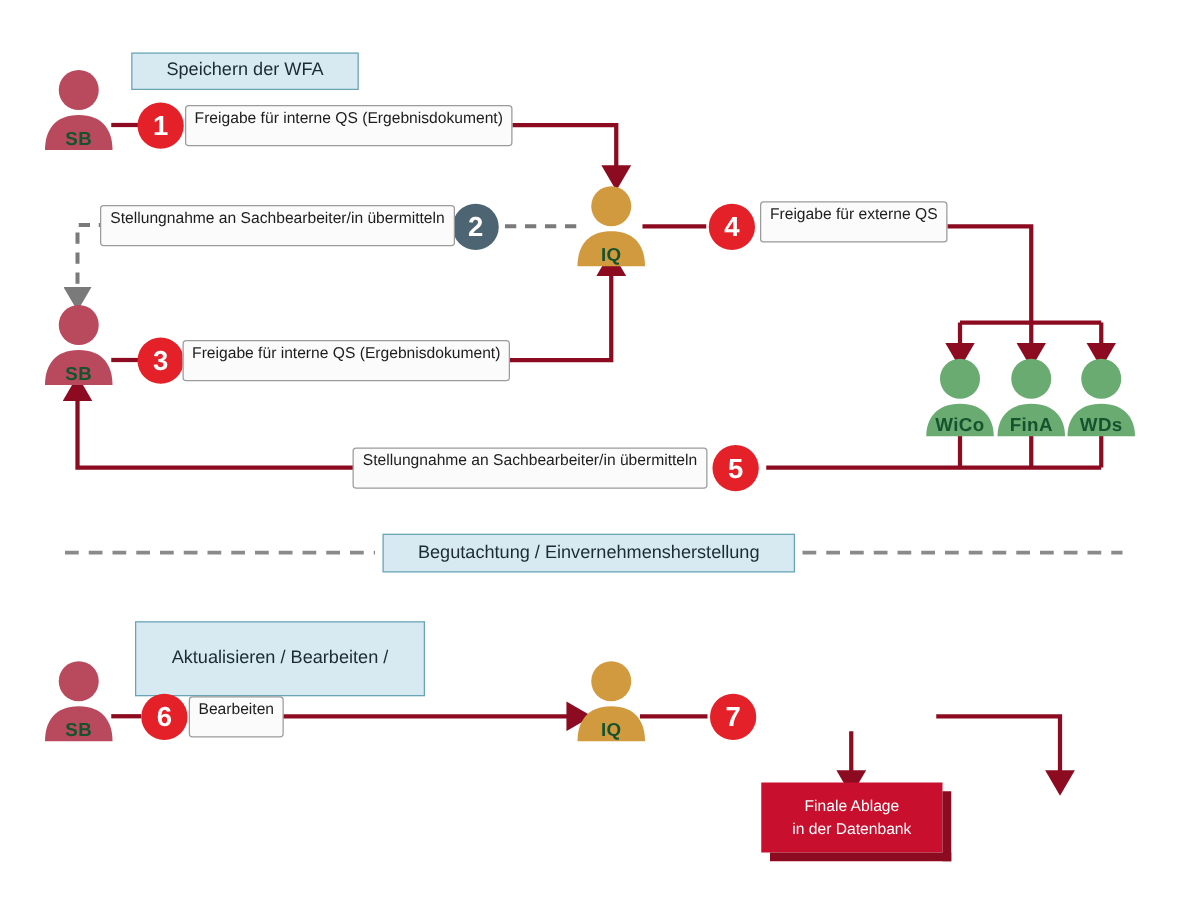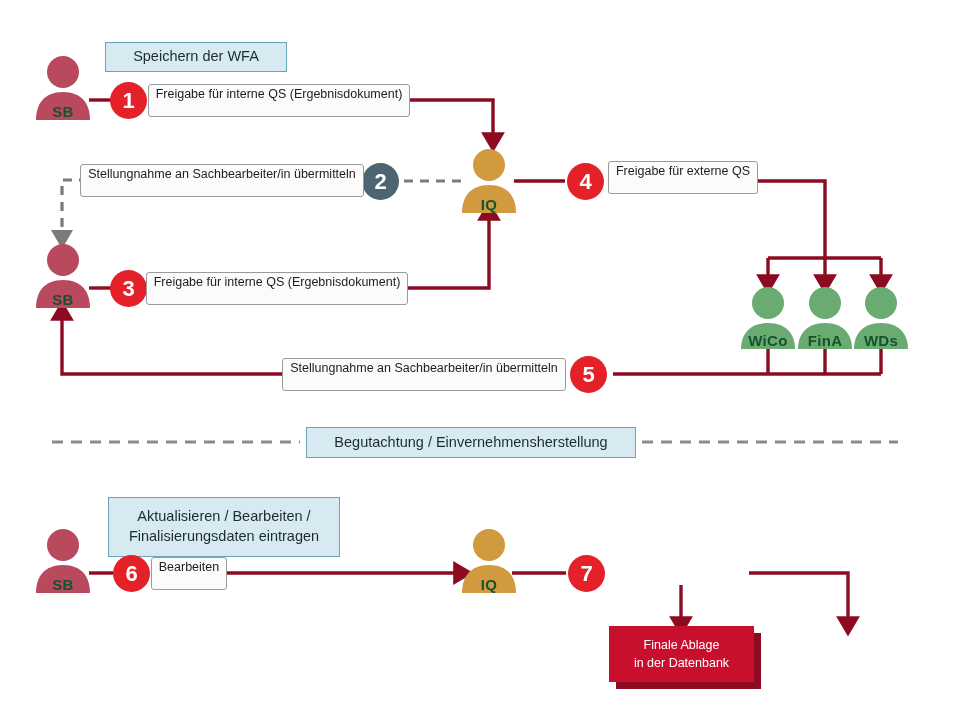--- a/index.html
+++ b/index.html
@@ -155,21 +155,20 @@
     <span class="ftxt">WDs</span>
     </div>
 
   <div class="bluebox" style="left:105px;top:42px;width:182px;height:30px;">Speichern der WFA</div>
 
 
   <div class="bluebox" style="left:306px;top:427px;width:330px;height:31px;">Begutachtung / Einvernehmensherstellung</div>
 
   <div class="bluebox" style="left:108px;top:497px;width:232px;height:60px;flex-direction:column;">
     <span>Aktualisieren / Bearbeiten /</span>
-    <span>Finalisierungsdaten eintragen</span>
   </div>
 
   <div class="numc red" style="left:110px;top:82px;width:37px;height:37px;">1</div>
   <div class="numc slate" style="left:362px;top:163px;width:37px;height:37px;">2</div>
   <div class="numc red" style="left:110px;top:270px;width:37px;height:37px;">3</div>
   <div class="numc red" style="left:567px;top:163px;width:37px;height:37px;">4</div>
   <div class="numc red" style="left:570px;top:356px;width:37px;height:37px;">5</div>
   <div class="numc red" style="left:113px;top:555px;width:37px;height:37px;">6</div>
   <div class="numc red" style="left:568px;top:555px;width:37px;height:37px;">7</div>
 

